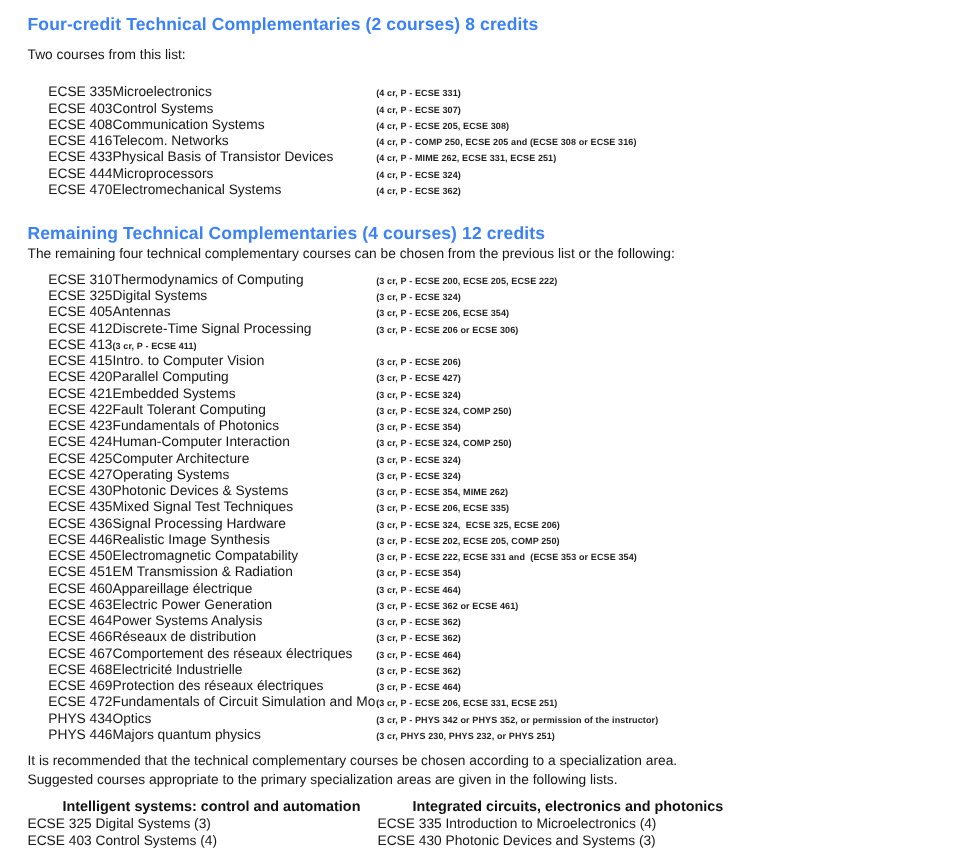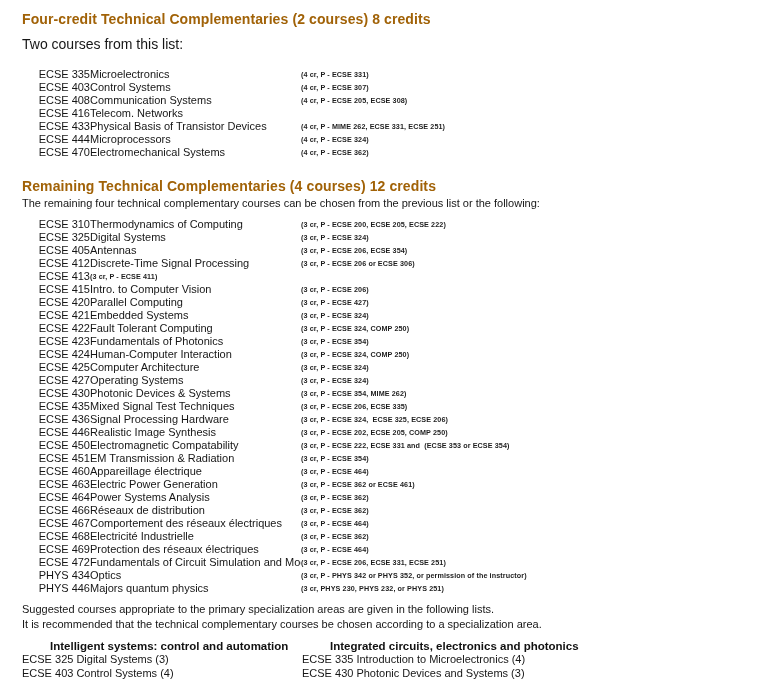--- a/index.html
+++ b/index.html
@@ -10,26 +10,26 @@
     font-family: "Liberation Sans", sans-serif;
     color: #161616;
     -webkit-font-smoothing: antialiased;
   }
   .doc { padding: 12px 14px 0 22px; }
 
   .section-title {
     font-size: 14px;
     line-height: 15px;
     font-weight: bold;
-    color: #a16207;
+    color: #3b82f6;
     margin: 0;
     letter-spacing: 0.1px;
   }
   .intro-text {
-    font-size: 14px;
+    font-size: 11px;
     line-height: 13px;
     margin: 11px 0 0 0;
   }
   .sub-text {
     font-size: 11px;
     line-height: 13px;
     margin: 3px 0 0 0;
   }
 
   .course-list { margin-top: 8px; }
@@ -103,20 +103,21 @@
 
       <div class="course-row">
         <span class="course-code">ECSE 408</span>
         <span class="course-name">Communication Systems</span>
         <span class="course-details">(4 cr, P - ECSE 205, ECSE 308)</span>
       </div>
 
       <div class="course-row">
         <span class="course-code">ECSE 416</span>
         <span class="course-name">Telecom. Networks</span>
+        <span class="course-details">(4 cr, P - COMP 250, ECSE 205 and (ECSE 308 or ECSE 316)</span>
       </div>
 
       <div class="course-row">
         <span class="course-code">ECSE 433</span>
         <span class="course-name">Physical Basis of Transistor Devices</span>
         <span class="course-details">(4 cr, P - MIME 262, ECSE 331, ECSE 251)</span>
       </div>
 
       <div class="course-row">
         <span class="course-code">ECSE 444</span>
@@ -306,22 +307,22 @@
       </div>
 
       <div class="course-row">
         <span class="course-code">PHYS 446</span>
         <span class="course-name">Majors quantum physics</span>
         <span class="course-details">(3 cr, PHYS 230, PHYS 232, or PHYS 251)</span>
       </div>
     </div>
 
   <div class="rec-block">
+    <div class="rec-line">It is recommended that the technical complementary courses be chosen according to a specialization area.</div>
     <div class="rec-line">Suggested courses appropriate to the primary specialization areas are given in the following lists.</div>
-    <div class="rec-line">It is recommended that the technical complementary courses be chosen according to a specialization area.</div>
   </div>
 
   <div class="spec-columns">
 
     <div class="spec-col">
       <div class="spec-title">Intelligent systems: control and automation</div>
       <div>
 
           <div class="spec-line">ECSE 325 Digital Systems (3)</div>
 

